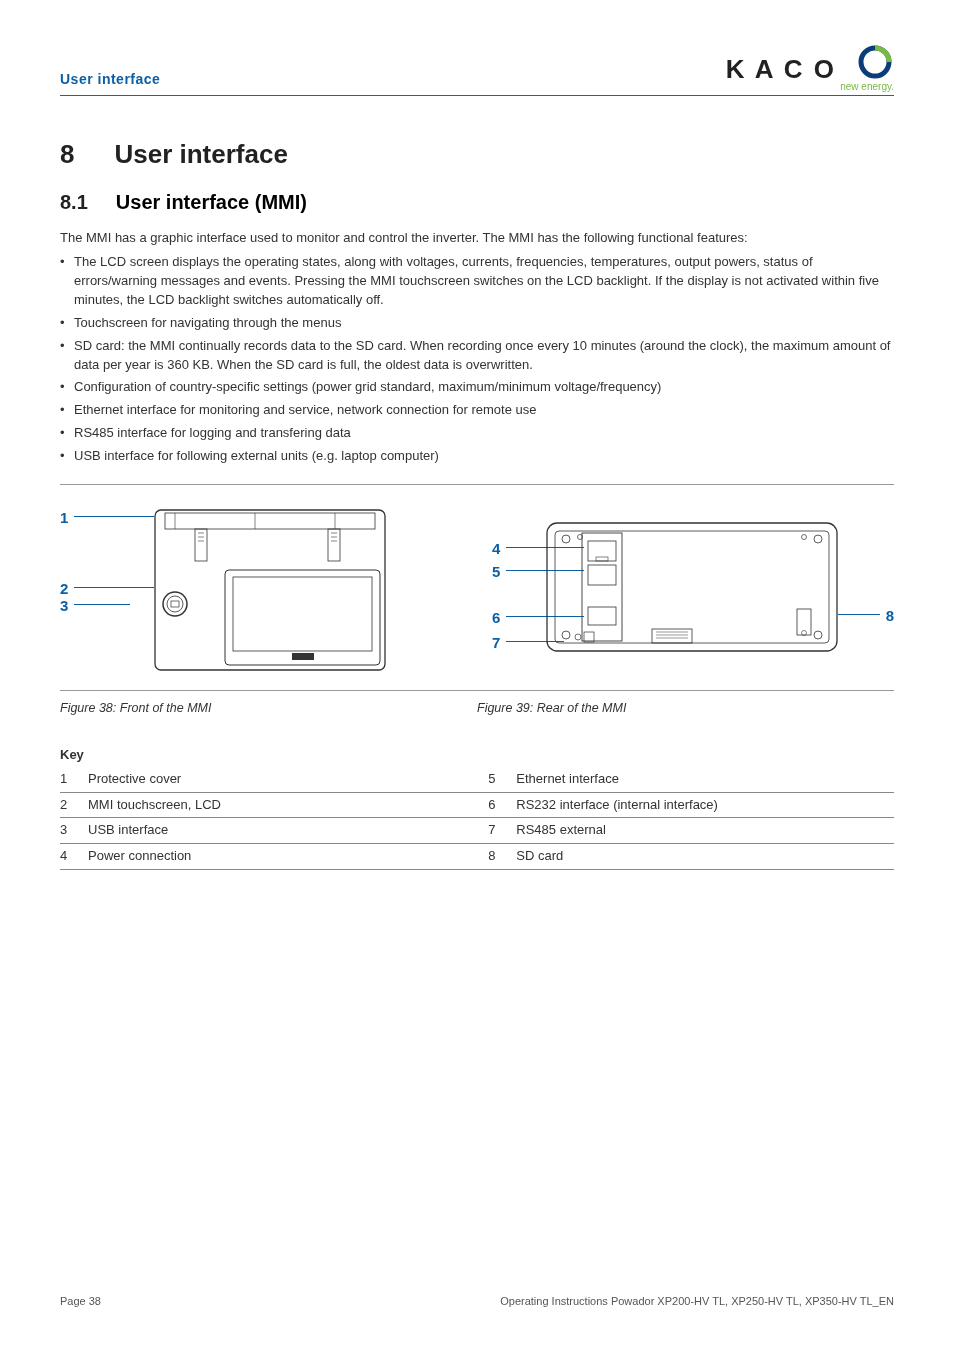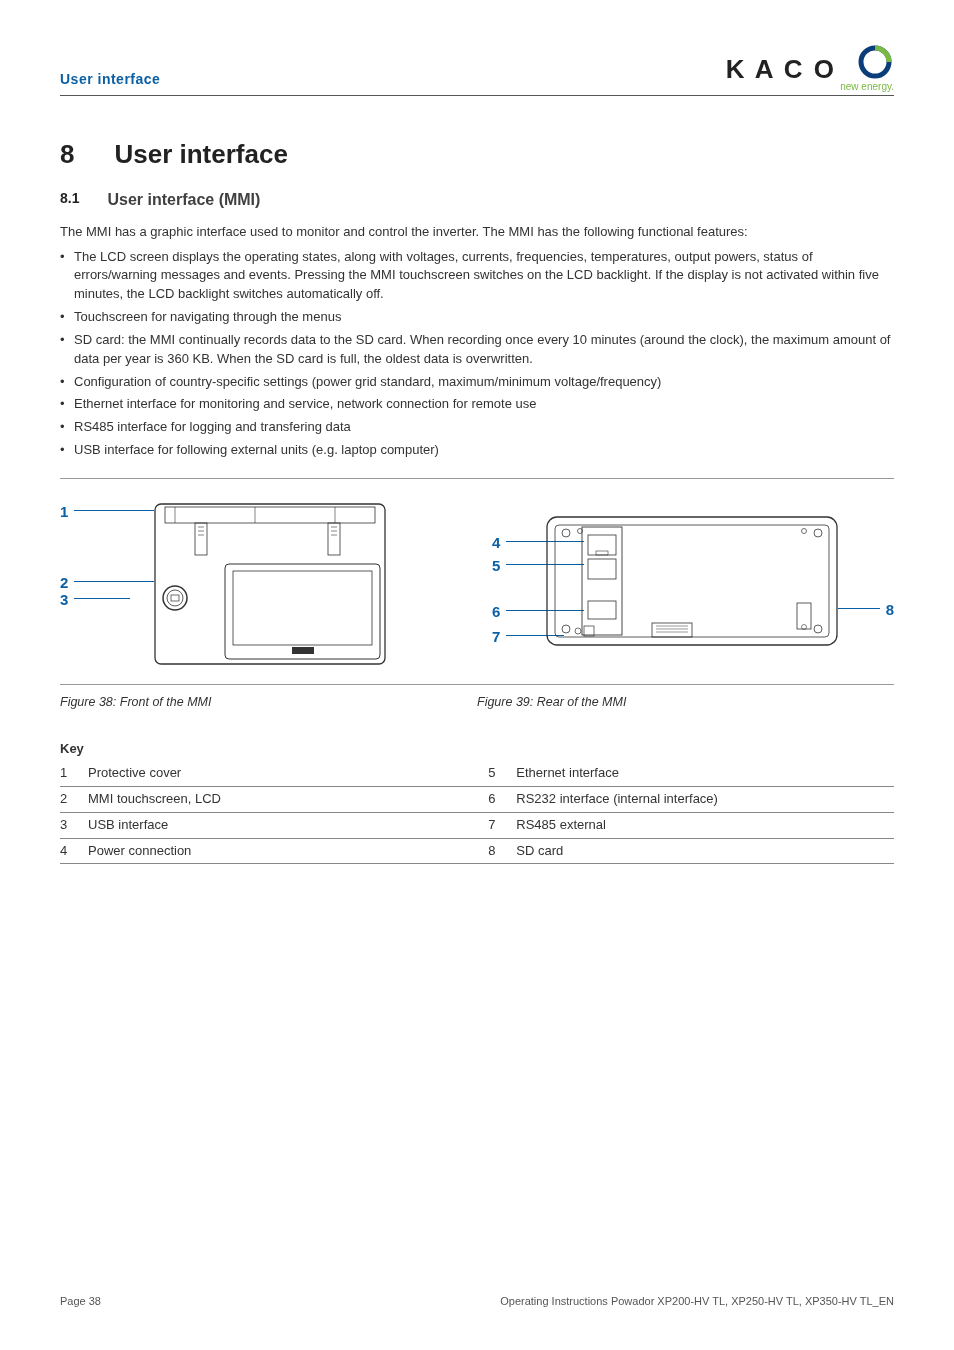--- a/index.html
+++ b/index.html
@@ -27,22 +27,22 @@
     font-weight: 600;
     letter-spacing: 0.5px;
   }
   .logo-wrap { display: flex; align-items: flex-end; gap: 20px; }
   .logo-text { font-size: 26px; font-weight: 700; letter-spacing: 2px; color: #222; font-family: Arial, sans-serif; }
   .logo-swirl { display: inline-block; }
   .h1-row { display: flex; gap: 40px; margin-bottom: 14px; }
   .h1-num { font-size: 26px; font-weight: 700; color: #222; }
   .h1-text { font-size: 26px; font-weight: 700; color: #222; }
   .h2-row { display: flex; gap: 28px; margin-bottom: 12px; }
-  .h2-num { font-size: 14px; font-weight: 700; color: #222; }
-  .h2-text { font-size: 16px; font-weight: 700; color: #404040; }
+  .h2-num { font-size: 20px; font-weight: 700; color: #222; }
+  .h2-text { font-size: 20px; font-weight: 700; color: #000000; }
   .para { margin-bottom: 6px; }
   ul.bullets { list-style: none; padding-left: 0; margin-bottom: 18px; }
   ul.bullets li { position: relative; padding-left: 14px; margin-bottom: 4px; }
   ul.bullets li::before { content: "•"; position: absolute; left: 0; top: 0; }
   .figures {
     border-top: 1px solid #999;
     border-bottom: 1px solid #999;
     padding: 20px 0 10px 0;
     display: flex;
     gap: 30px;

